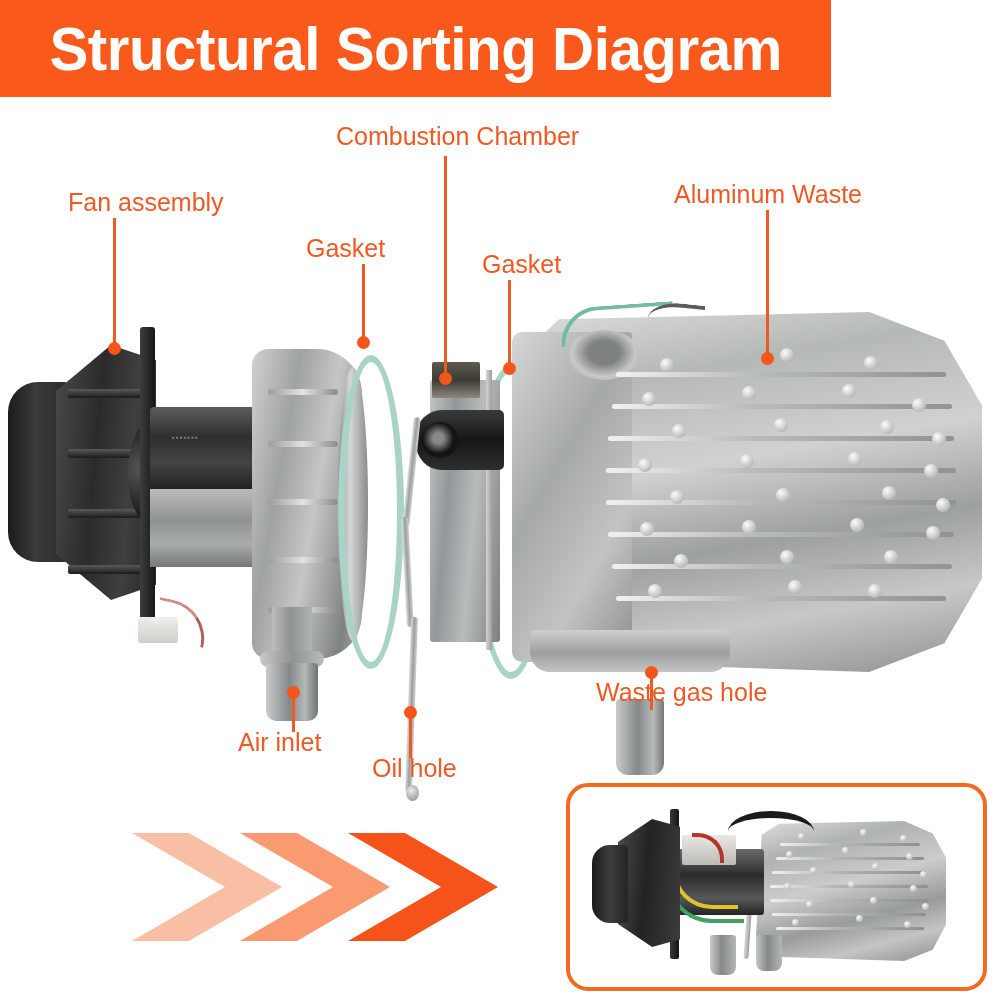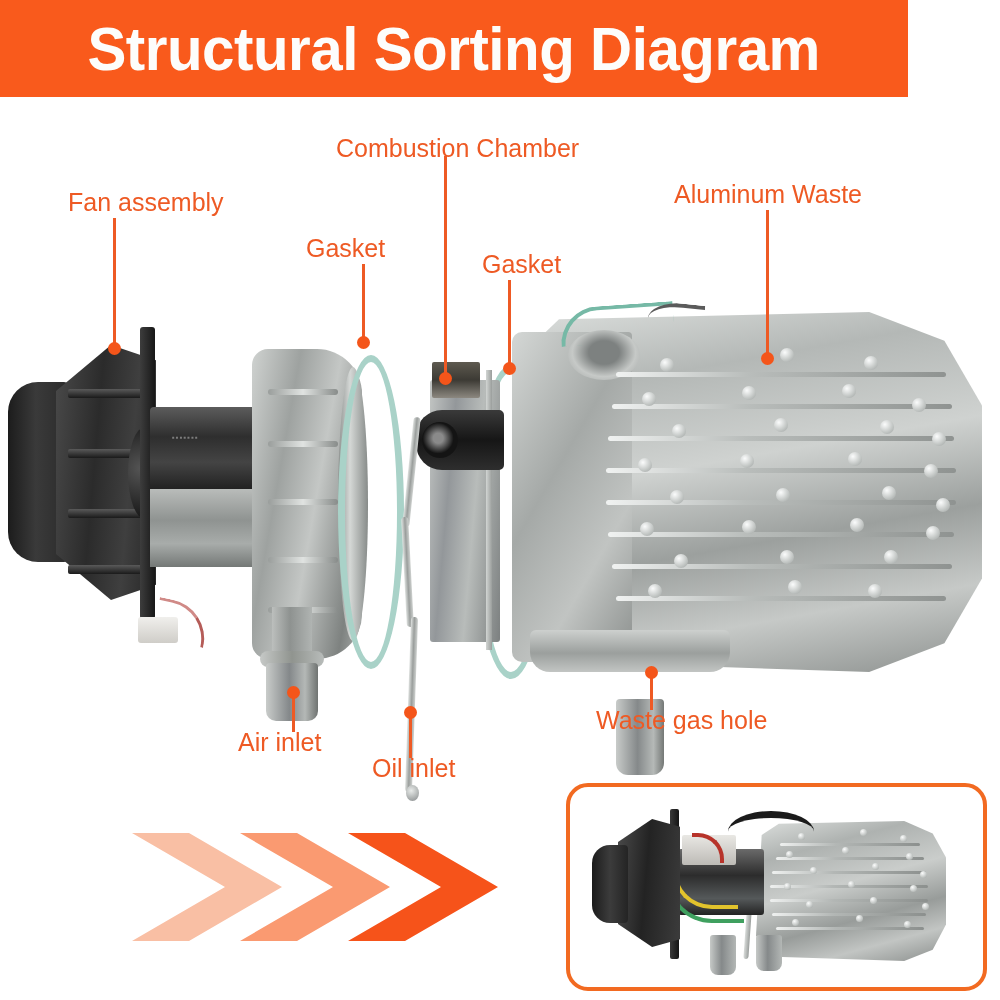--- a/index.html
+++ b/index.html
@@ -1,20 +1,20 @@
 <!DOCTYPE html>
 <html><head>
 <meta charset="utf-8">
 <style>
   html,body{margin:0;padding:0;background:#fff;}
   body{width:1000px;height:1000px;position:relative;overflow:hidden;
        font-family:"Liberation Sans","DejaVu Sans",sans-serif;}
 
   
-  #header{position:absolute;left:0;top:0;width:908px;height:97px;
+  #header{position:absolute;left:0;top:0;width:831px;height:97px;
           background:#f95a1c;display:flex;align-items:center;justify-content:center;}
   #header-title{color:#fdfdfb;font-size:62px;font-weight:bold;letter-spacing:-0.5px;
                 line-height:1;transform:scaleX(0.94);transform-origin:center;
                 white-space:nowrap;font-family:"Liberation Sans","DejaVu Sans",sans-serif;}
 
   
   .callout{position:absolute;color:#ee5a24;font-size:25px;white-space:nowrap;line-height:1;}
   .lead{position:absolute;background:#ee5a24;width:3px;}
   .dot{position:absolute;width:13px;height:13px;border-radius:50%;background:#f4551a;}
 
@@ -284,45 +284,45 @@
   <div id="waste-gas-spout">
     <div class="wg-barrel"></div>
   </div>
 
 </div>
 
 <div class="callout" style="left:68px;top:190px">Fan assembly</div>
 <div class="lead" style="left:113px;top:218px;height:132px"></div>
 <div class="dot" style="left:108px;top:342px"></div>
 
-<div class="callout" style="left:336px;top:136px">Combustion Chamber</div>
+<div class="callout" style="left:336px;top:124px">Combustion Chamber</div>
 <div class="lead" style="left:444px;top:156px;height:222px"></div>
 <div class="dot" style="left:439px;top:372px"></div>
 
 <div class="callout" style="left:306px;top:236px">Gasket</div>
 <div class="lead" style="left:362px;top:264px;height:78px"></div>
 <div class="dot" style="left:357px;top:336px"></div>
 
 <div class="callout" style="left:482px;top:252px">Gasket</div>
 <div class="lead" style="left:508px;top:280px;height:88px"></div>
 <div class="dot" style="left:503px;top:362px"></div>
 
 <div class="callout" style="left:674px;top:182px">Aluminum Waste</div>
 <div class="lead" style="left:766px;top:210px;height:148px"></div>
 <div class="dot" style="left:761px;top:352px"></div>
 
 <div class="callout" style="left:238px;top:730px">Air inlet</div>
 <div class="lead" style="left:292px;top:692px;height:40px"></div>
 <div class="dot" style="left:287px;top:686px"></div>
 
-<div class="callout" style="left:372px;top:756px">Oil inlet</div>
+<div class="callout" style="left:372px;top:756px">Oil hole</div>
 <div class="lead" style="left:409px;top:712px;height:46px"></div>
 <div class="dot" style="left:404px;top:706px"></div>
 
-<div class="callout" style="left:596px;top:708px">Waste gas hole</div>
+<div class="callout" style="left:596px;top:680px">Waste gas hole</div>
 <div class="lead" style="left:650px;top:672px;height:38px"></div>
 <div class="dot" style="left:645px;top:666px"></div>
 
 <div id="chevrons">
   <div class="chev" style="left:0px;background:#f9bfa4"></div>
   <div class="chev" style="left:108px;background:#fa9a71"></div>
   <div class="chev" style="left:216px;background:#f6531a"></div>
 </div>
 
 <div id="inset-box">

